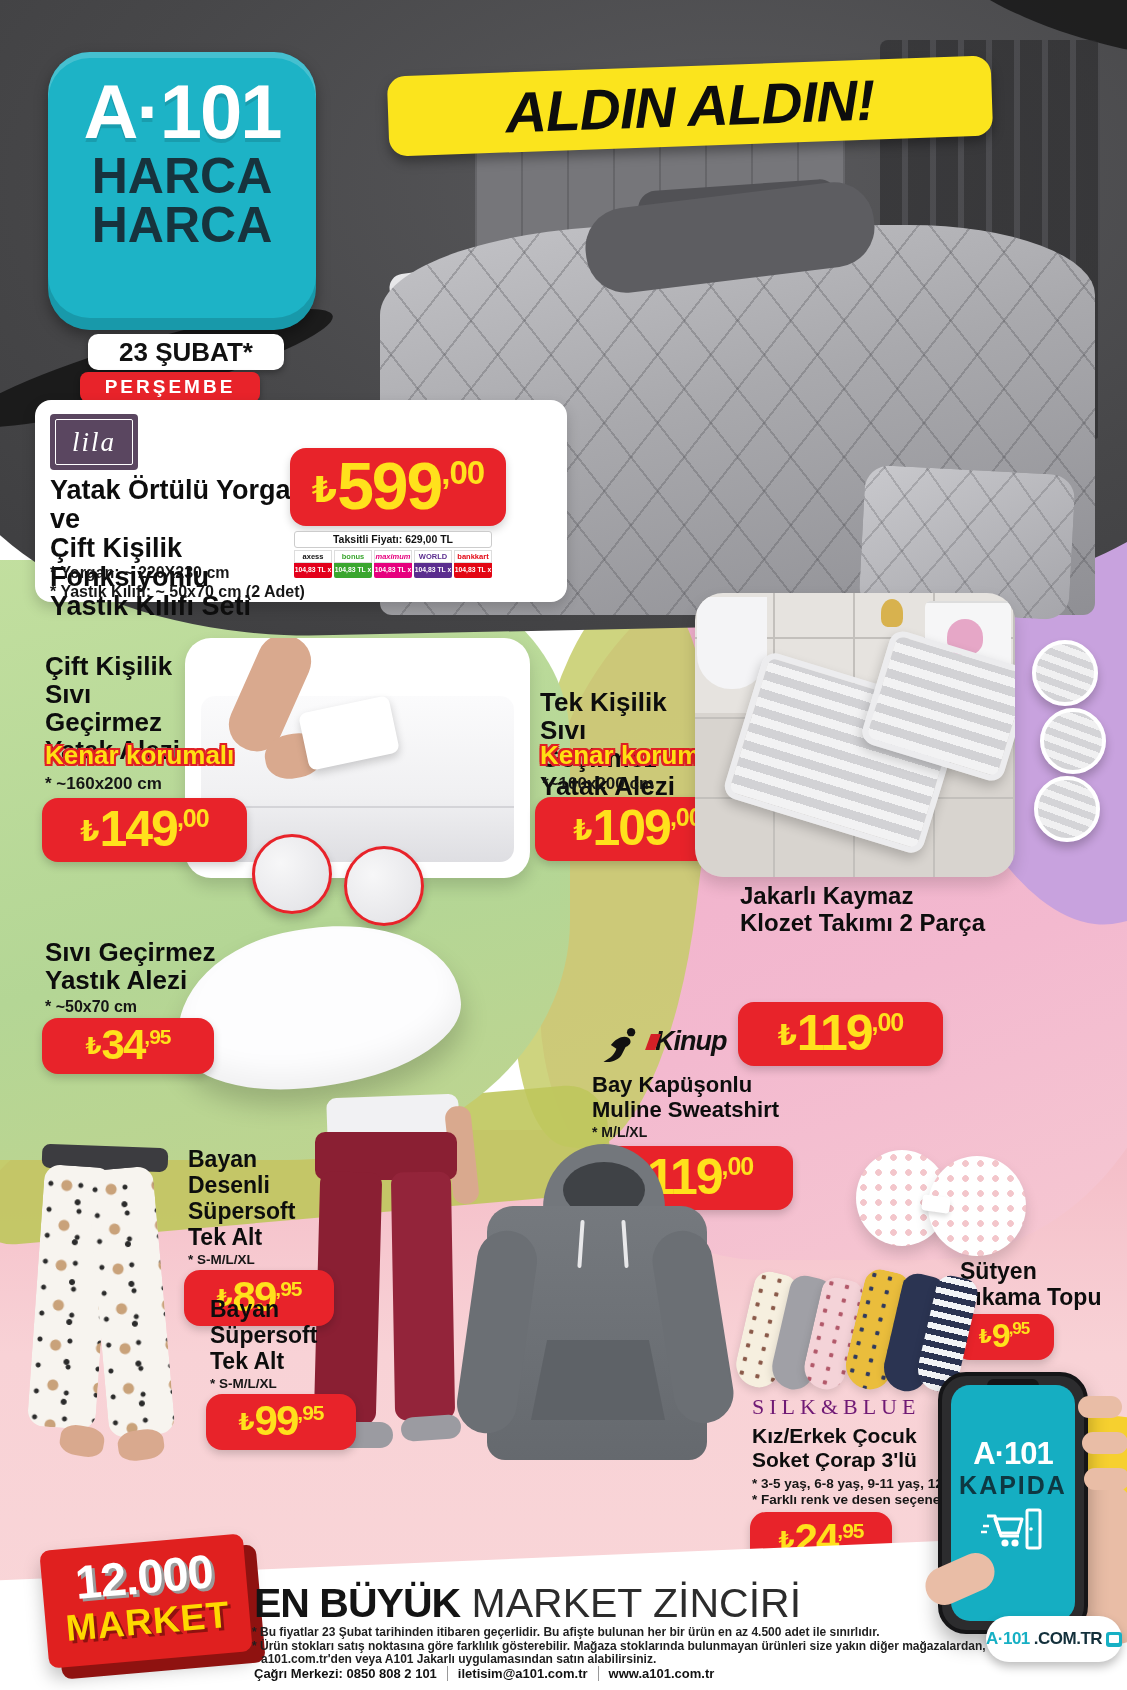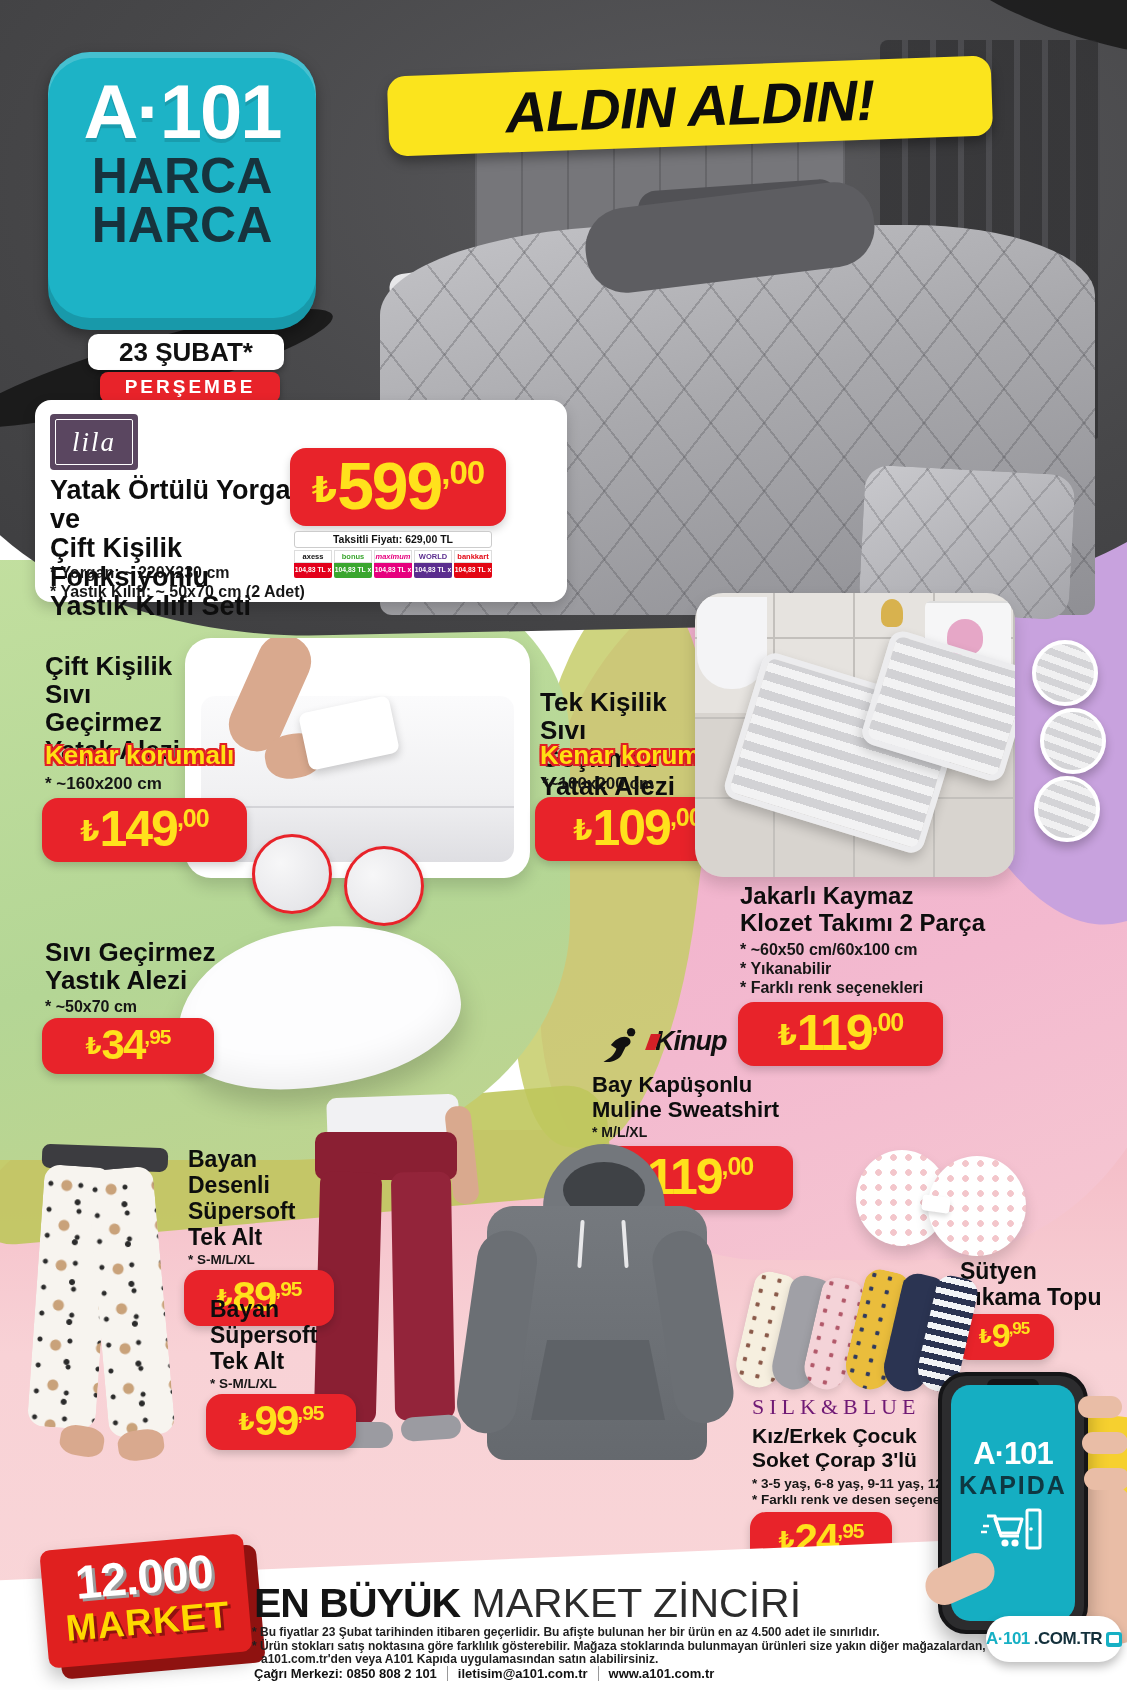--- a/index.html
+++ b/index.html
@@ -169,21 +169,21 @@
     <div class="abs fold" style="left:225px;top:165px;width:290px;height:85px;transform:rotate(-7deg)"></div>
     <div class="abs hang" style="left:502px;top:440px;width:210px;height:145px;transform:rotate(3deg)"></div>
   </div>
 
   <div class="abs logo-box" style="left:48px;top:52px;width:268px;height:278px">
     <div class="logo-a101">A·101</div>
     <div class="logo-tag">HARCA</div>
     <div class="logo-tag">HARCA</div>
   </div>
   <div class="abs date-badge" style="left:88px;top:334px;width:196px;height:36px">23 ŞUBAT*</div>
-  <div class="abs day-badge" style="left:100px;top:372px;width:180px;height:30px">PERŞEMBE</div>
+  <div class="abs day-badge" style="left:80px;top:372px;width:180px;height:30px">PERŞEMBE</div>
   <div class="abs banner" style="left:388px;top:66px;width:604px;height:80px">ALDIN ALDIN!</div>
 
   <div class="abs card1" style="left:35px;top:400px;width:532px;height:202px"></div>
   <div class="abs lila-box" style="left:50px;top:414px;width:88px;height:56px">
     <span class="lila-txt">lila</span>
   </div>
   <div class="abs pname fs27" style="left:50px;top:476px;width:260px">
     <div>Yatak Örtülü Yorgan ve</div>
     <div>Çift Kişilik Fonksiyonlu</div>
     <div>Yastık Kılıfı Seti</div>
@@ -264,25 +264,20 @@
     <div class="abs matstripe" style="left:44px;top:84px;width:208px;height:152px;transform:rotate(17deg)"></div>
     <div class="abs matstripe" style="left:178px;top:54px;width:148px;height:118px;transform:rotate(17deg)"></div>
   </div>
   <div class="abs inset-circle" style="left:1032px;top:640px;width:66px;height:66px"></div>
   <div class="abs inset-circle" style="left:1040px;top:708px;width:66px;height:66px"></div>
   <div class="abs inset-circle" style="left:1034px;top:776px;width:66px;height:66px"></div>
 
   <div class="abs pname fs24" style="left:740px;top:882px;width:300px">
     <div>Jakarlı Kaymaz</div>
     <div>Klozet Takımı 2 Parça</div>
-  </div>
-  <div class="abs pdet d16" style="left:740px;top:940px;width:300px">
-    <div>* ~60x50 cm/60x100 cm</div>
-    <div>* Yıkanabilir</div>
-    <div>* Farklı renk seçenekleri</div>
   </div>
   <div class="abs price p-lg" style="left:738px;top:1002px;width:205px;height:64px">
     <span class="cur">₺</span>
       <span class="whole">119</span>
       <span class="cents">,00</span>
   </div>
 
   <div class="abs pillow5" style="left:175px;top:928px;width:285px;height:158px;transform:rotate(-9deg)"></div>
   <div class="abs pname fs26" style="left:45px;top:938px;width:180px">
     <div>Sıvı Geçirmez</div>
@@ -438,21 +433,21 @@
   <div class="abs market-box" style="left:44px;top:1542px;width:204px;height:118px">
     <div class="mk-count">12.000</div>
     <div class="mk-label">MARKET</div>
   </div>
   <div class="abs" style="left:254px;top:1580px;width:760px;white-space:nowrap">
     <span class="hd-bold">EN BÜYÜK</span><span class="hd-light"> MARKET ZİNCİRİ</span>
   </div>
   <div class="abs fine" style="left:252px;top:1626px;width:860px">
     <div>* Bu fiyatlar 23 Şubat tarihinden itibaren geçerlidir. Bu afişte bulunan her bir ürün en az 4.500 adet ile sınırlıdır.</div>
     <div>* Ürün stokları satış noktasına göre farklılık gösterebilir. Mağaza stoklarında bulunmayan ürünleri size yakın diğer mağazalardan,</div>
-    <div style="padding-left:9px">a101.com.tr'den veya A101 Kapıda uygulamasından satın alabilirsiniz.</div>
+    <div style="padding-left:9px">a101.com.tr'den veya A101 Jakarlı uygulamasından satın alabilirsiniz.</div>
   </div>
   <div class="abs contact" style="left:244px;top:1666px">
     <span>Çağrı Merkezi: 0850 808 2 101</span>
     <span>iletisim@a101.com.tr</span>
     <span>www.a101.com.tr</span>
   </div>
 
 </div>
 
 </body></html>

